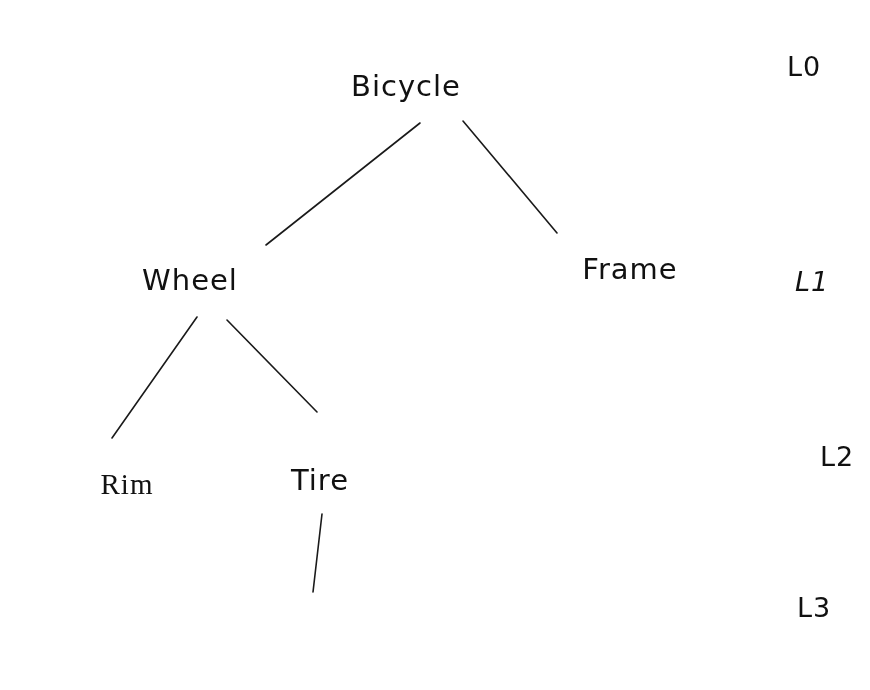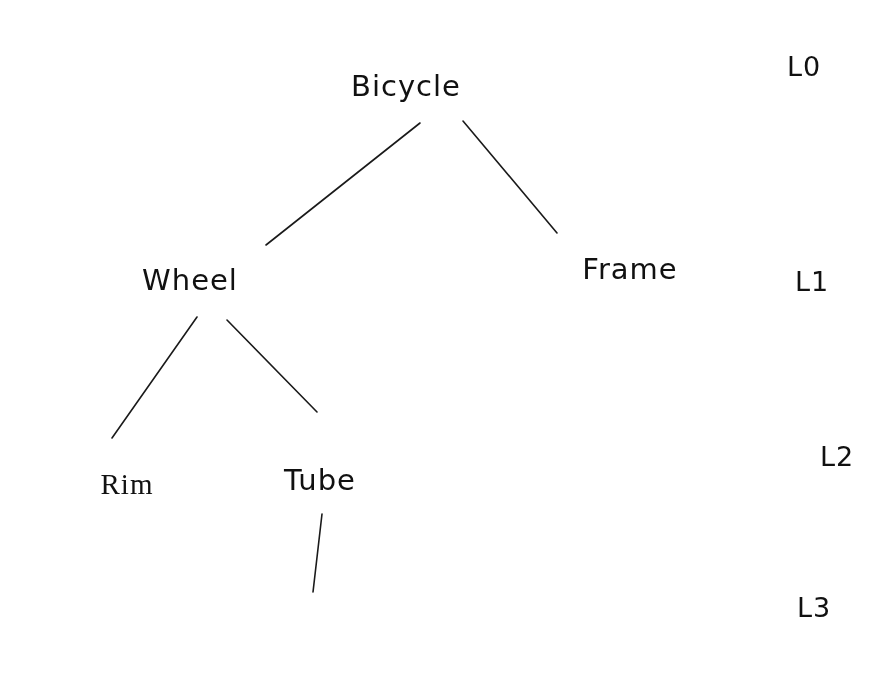--- a/index.html
+++ b/index.html
@@ -61,24 +61,24 @@
   </svg>
 
   <span class="node" style="left:406px; top:86px;">Bicycle</span>
 
   <span class="node" style="left:190px; top:280px;">Wheel</span>
 
   <span class="node" style="left:630px; top:269px;">Frame</span>
 
   <span class="node" style="left:127px; top:484px;font-family:Liberation Serif, serif;">Rim</span>
 
-  <span class="node" style="left:320px; top:480px;">Tube</span>
+  <span class="node" style="left:320px; top:480px;">Tire</span>
 
 
   <span class="level-label" style="left:776px; top:66px;margin-left:28px;">L0</span>
 
-  <span class="level-label" style="left:812px; top:281px;">L1</span>
+  <span class="level-label" style="left:812px; top:281px;font-style:italic;">L1</span>
 
   <span class="level-label" style="left:837px; top:456px;text-align:center;">L2</span>
 
   <span class="level-label" style="left:814px; top:607px;">L3</span>
 
 </div>
 
 </body></html>

